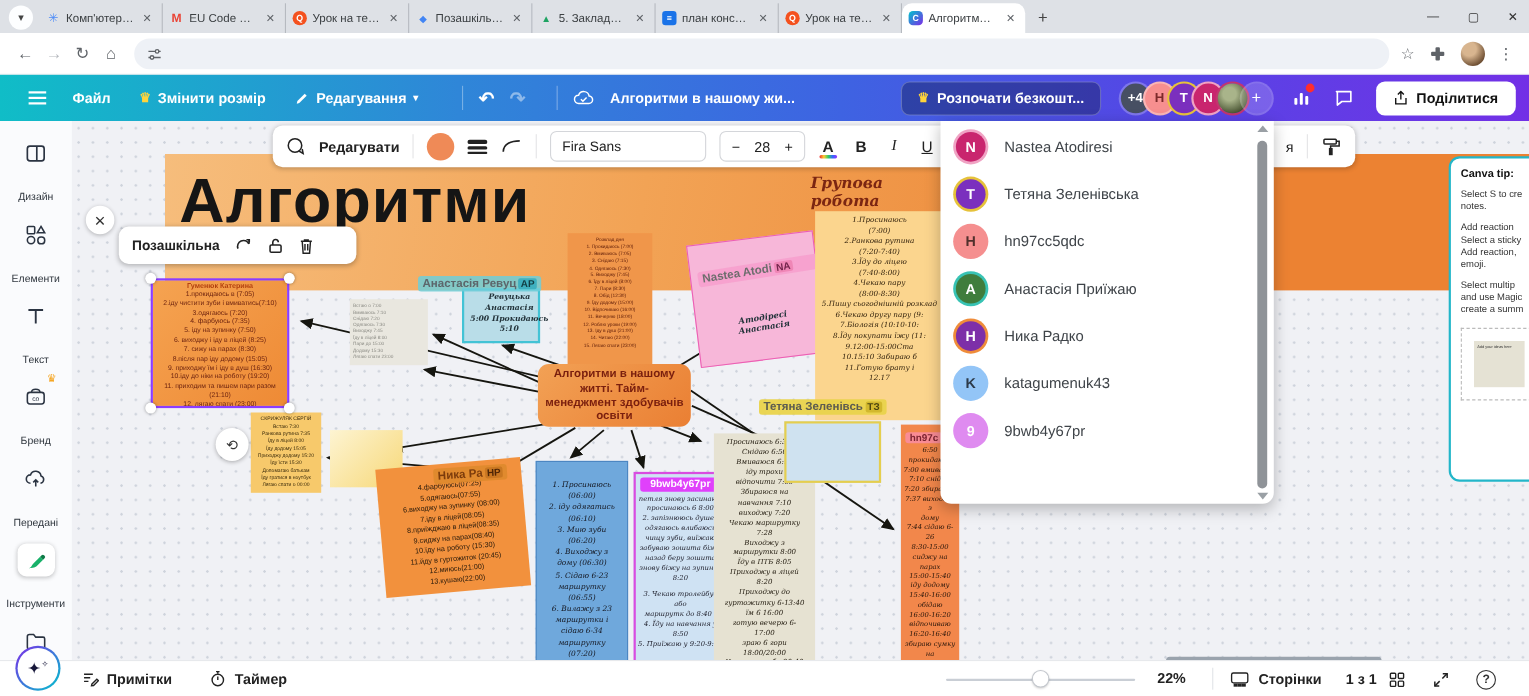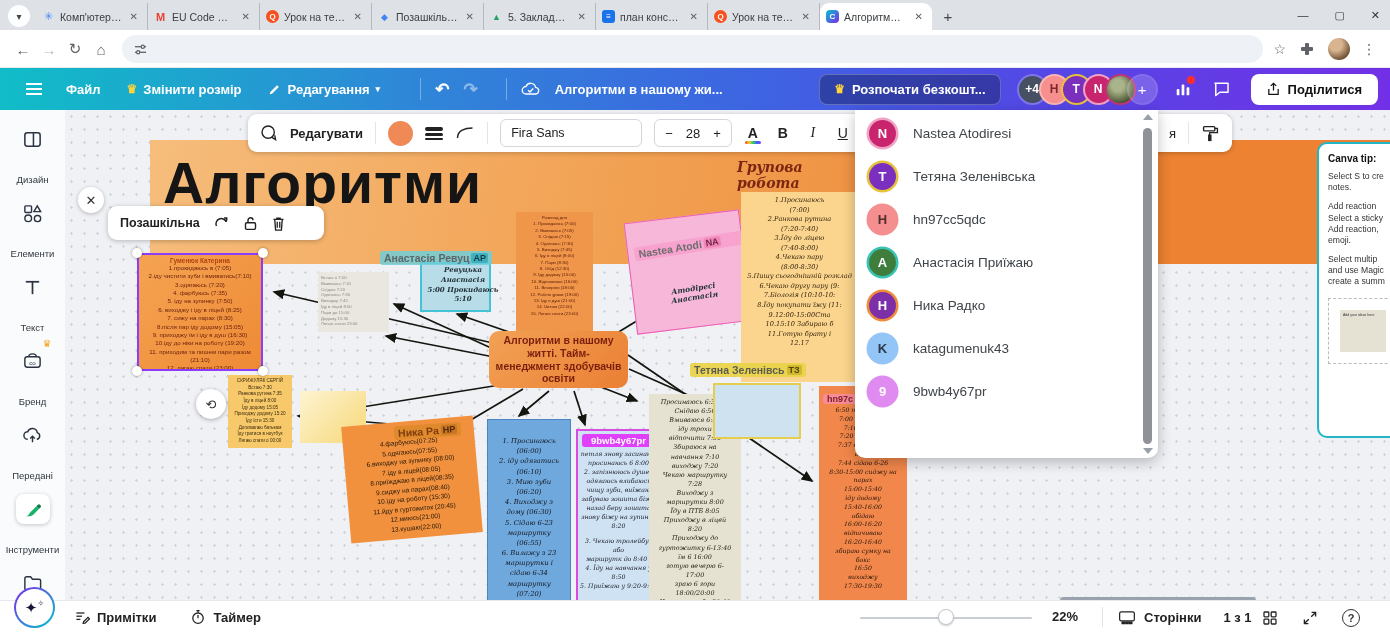--- a/index.html
+++ b/index.html
@@ -123,21 +123,21 @@
   .n-blue { left:487px; top:419px; width:84px; height:189px; background:#6fa8dc; border:1px solid #4c86c2; padding:16px 2px; }
   .n-blue .nline { font-family:"DejaVu Serif",serif; font-style:italic; font-size:6.8px; line-height:1.5; color:#14161f; }
 
   .n-bwb { left:576px; top:429px; width:85px; height:179px; background:#cfe2f3; border:2px solid #d94ce0; padding:2px; }
   .bwb-tag { text-align:center; background:#e040fb; color:#fff; font-weight:bold; font-size:9.5px; border-radius:3px; padding:1px 0; margin:1px 2px 3px; }
   .n-bwb .nline { font-family:"DejaVu Serif",serif; font-style:italic; font-size:6.2px; line-height:1.45; color:#1c1c28; }
 
   .n-beige { left:649px; top:394px; width:92px; height:214px; background:#e6e2d2; padding:4px 2px; }
   .n-beige .nline { font-family:"DejaVu Serif",serif; font-style:italic; font-size:6.4px; line-height:1.42; color:#211a0e; }
 
-  .n-hn97 { left:819px; top:386px; width:88px; height:222px; background:#f2874b; padding:2px; }
+  .n-hn97 { left:819px; top:386px; width:53px; height:222px; background:#f2874b; padding:2px; }
   .hn97-tag { display:inline-block; background:rgba(250,140,155,.92); color:#7c2330; font-weight:bold; font-size:9px; border-radius:3px; padding:0 4px; margin:1px 0 1px 2px; }
   .n-hn97 .nline { font-family:"DejaVu Serif",serif; font-style:italic; font-size:6.2px; line-height:1.42; color:#27150a; }
 
   .n-tet { left:713px; top:383px; width:88px; height:56px; background:#cfe2f0; border:2px solid #e5ce4e; }
 
   .center-node { position:absolute; left:489px; top:331px; width:139px; height:57px; background:linear-gradient(135deg,#f2a155,#ea7f33); border-radius:10px; display:flex; align-items:center; justify-content:center; text-align:center; font-size:10.5px; font-weight:bold; color:#7a1f0e; padding:3px 6px; line-height:1.2; }
 
   
   .tip { position:absolute; left:1317px; top:142px; width:88px; height:296px; background:#fff; border:2px solid #23b6c9; border-radius:10px 0 0 10px; padding:9px 6px 6px 9px; overflow:hidden; }
   .tip-title { font-size:10px; font-weight:bold; color:#111; margin-bottom:7px; }

